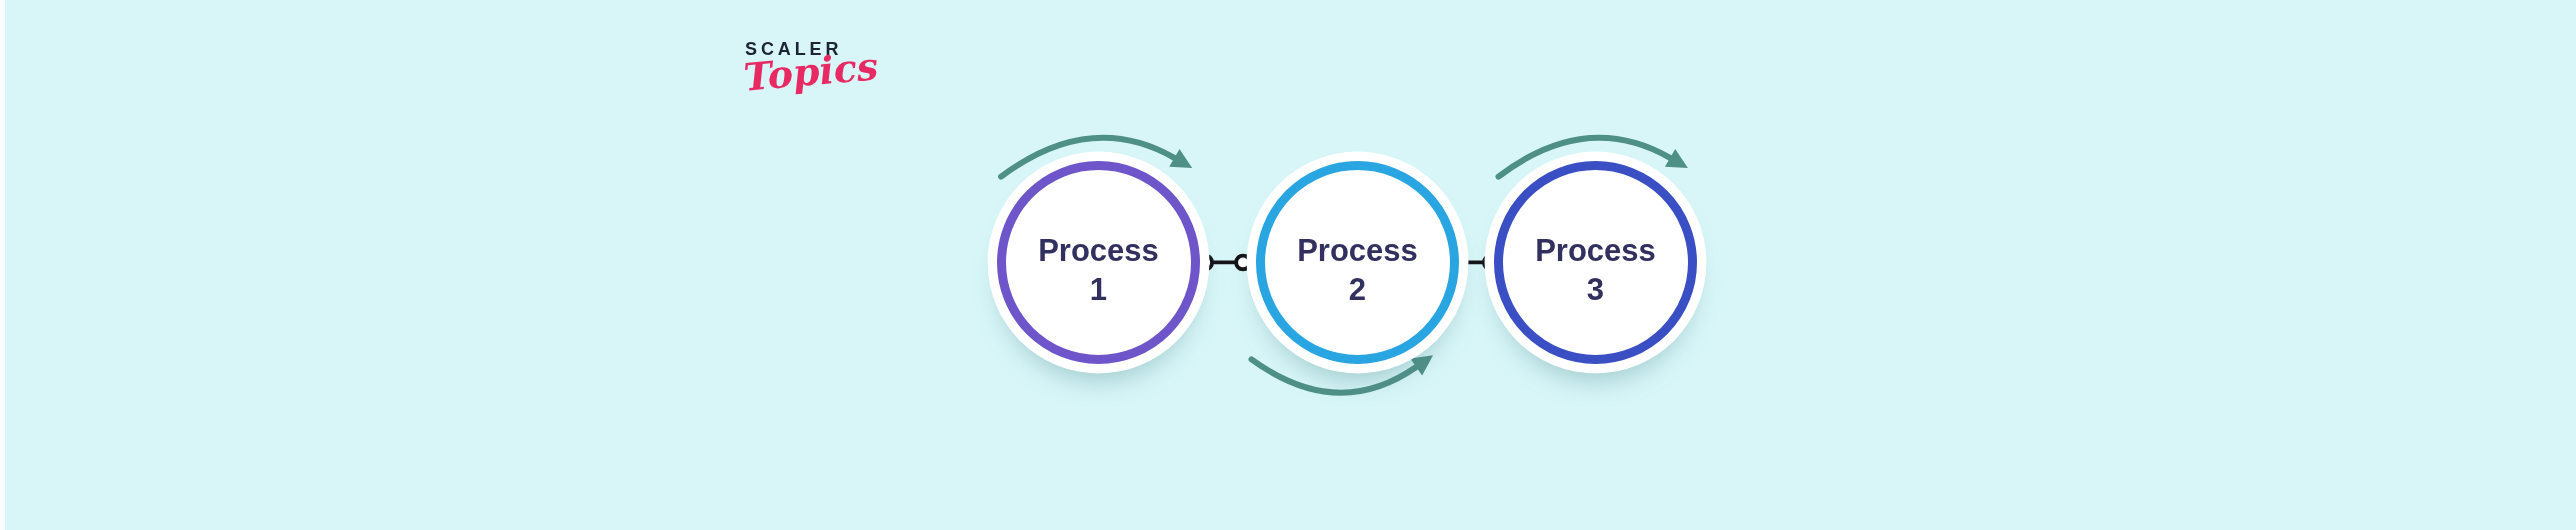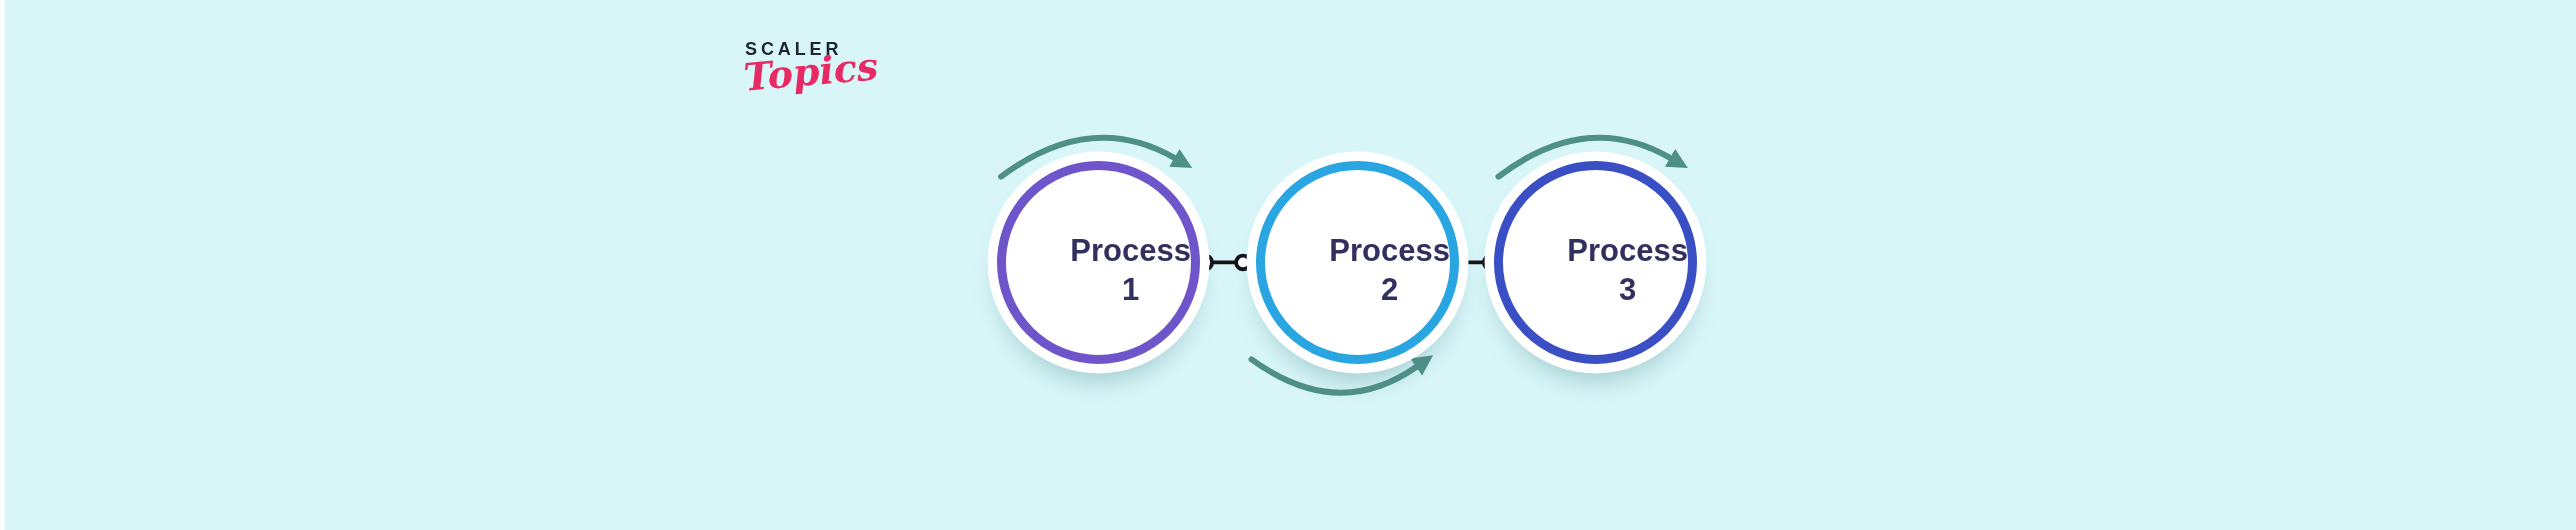--- a/index.html
+++ b/index.html
@@ -34,21 +34,21 @@
   }
 
   
   .node {
     position: absolute; top: 161px;
     width: 185px; height: 185px;
     border: 9.4px solid #888;
     border-radius: 50%;
     background: #ffffff;
     box-shadow: 0 0 0 9.4px #ffffff, 0 19px 26px -3.4px rgba(74, 136, 140, 0.40);
-    display: flex; align-items: center; justify-content: flex-end;
+    display: flex; align-items: center; justify-content: center;
   }
   .node-1 { left: 997px; }
   .node-2 { left: 1256px; }
   .node-3 { left: 1494px; }
   .node-text {
     margin-top: 15.5px;
     text-align: center;
     font-size: 31px; font-weight: 700; line-height: 39px;
     color: var(--label-color, #32305f);
   }

